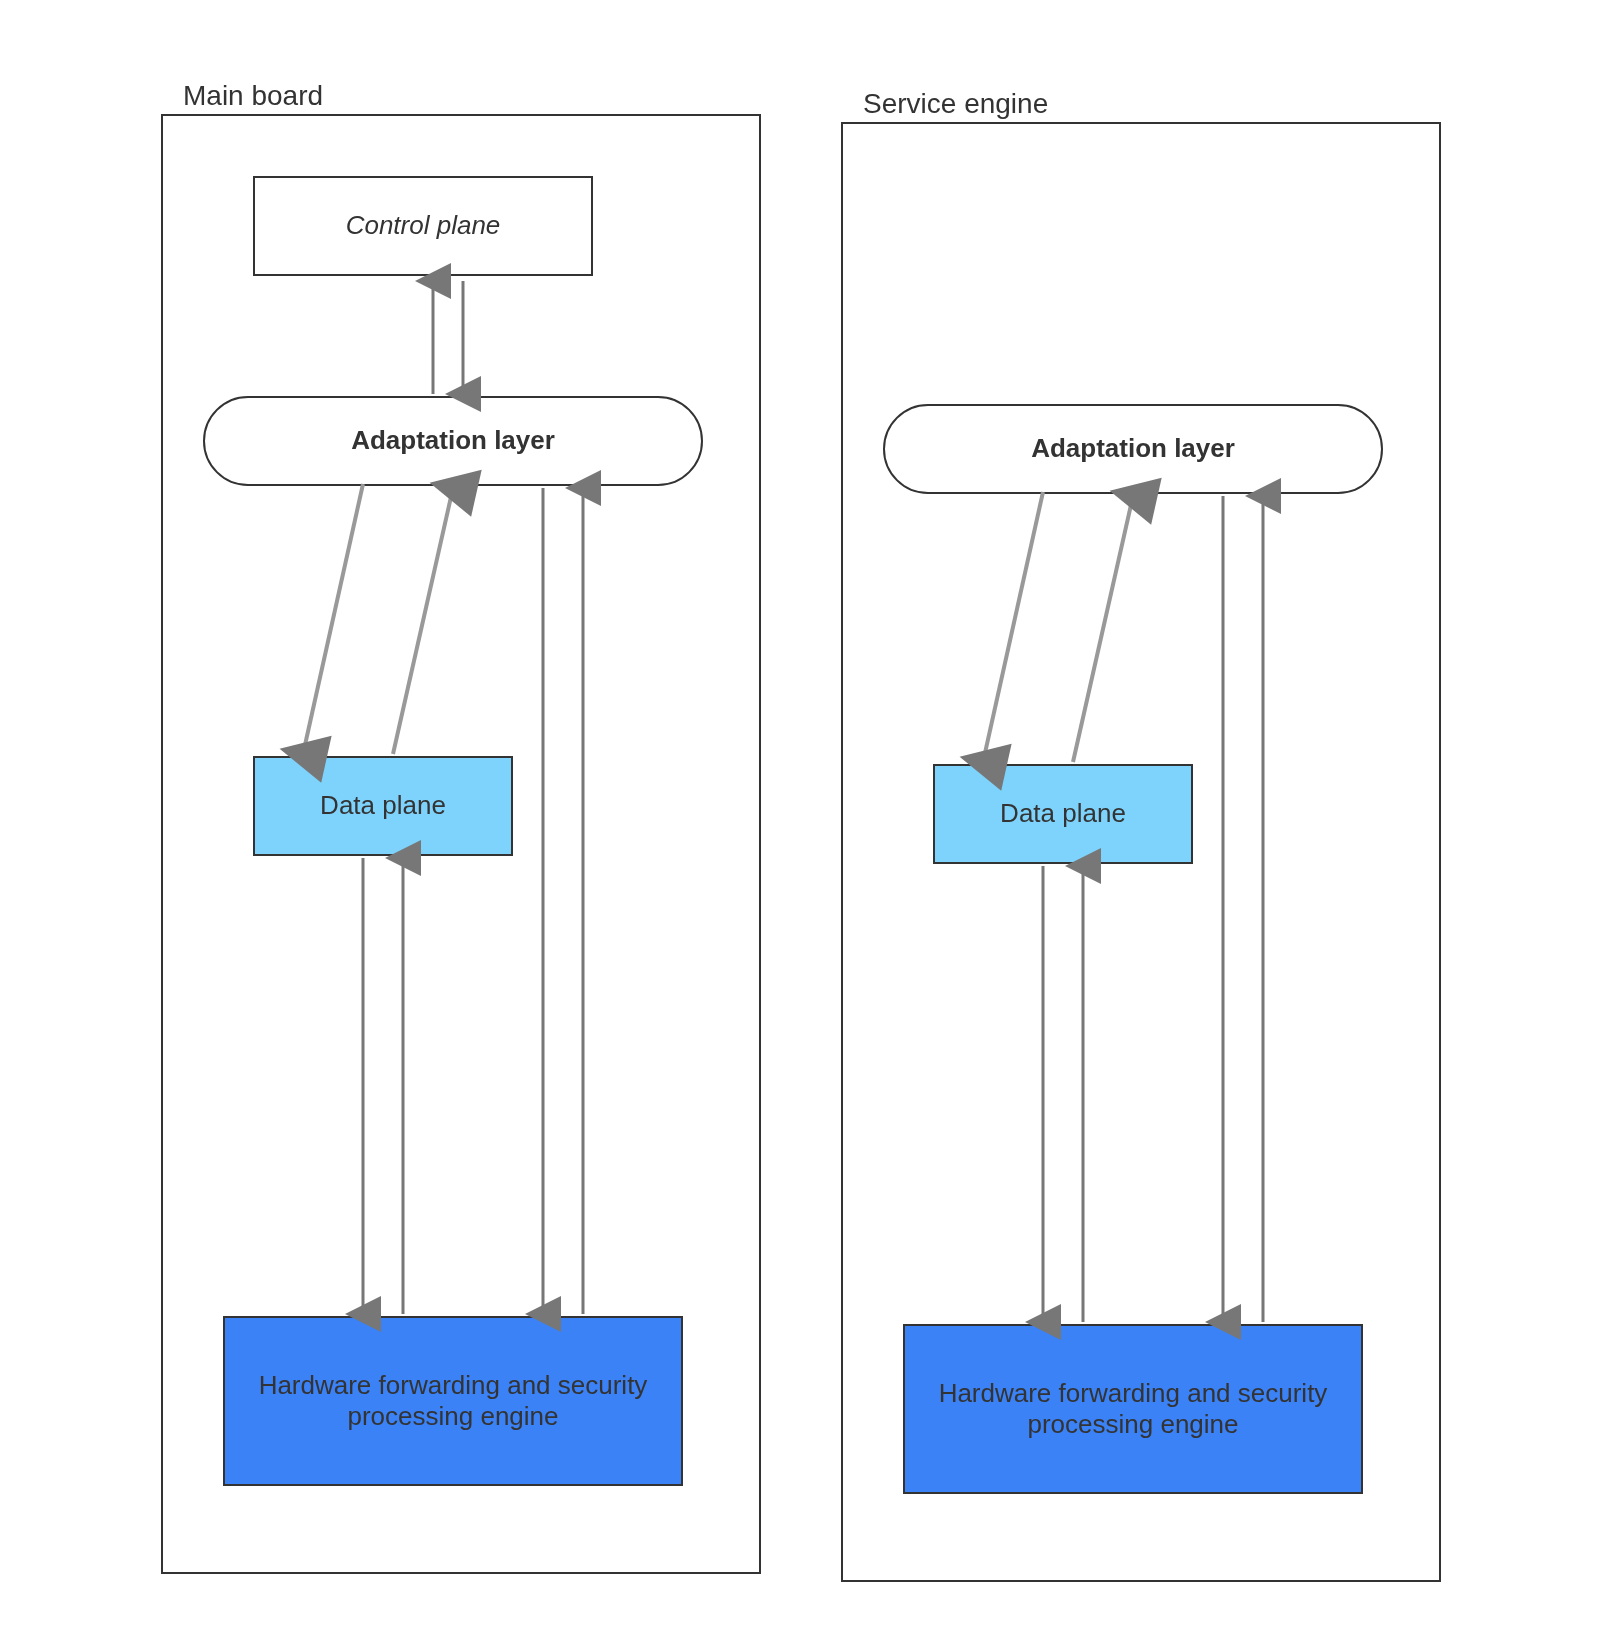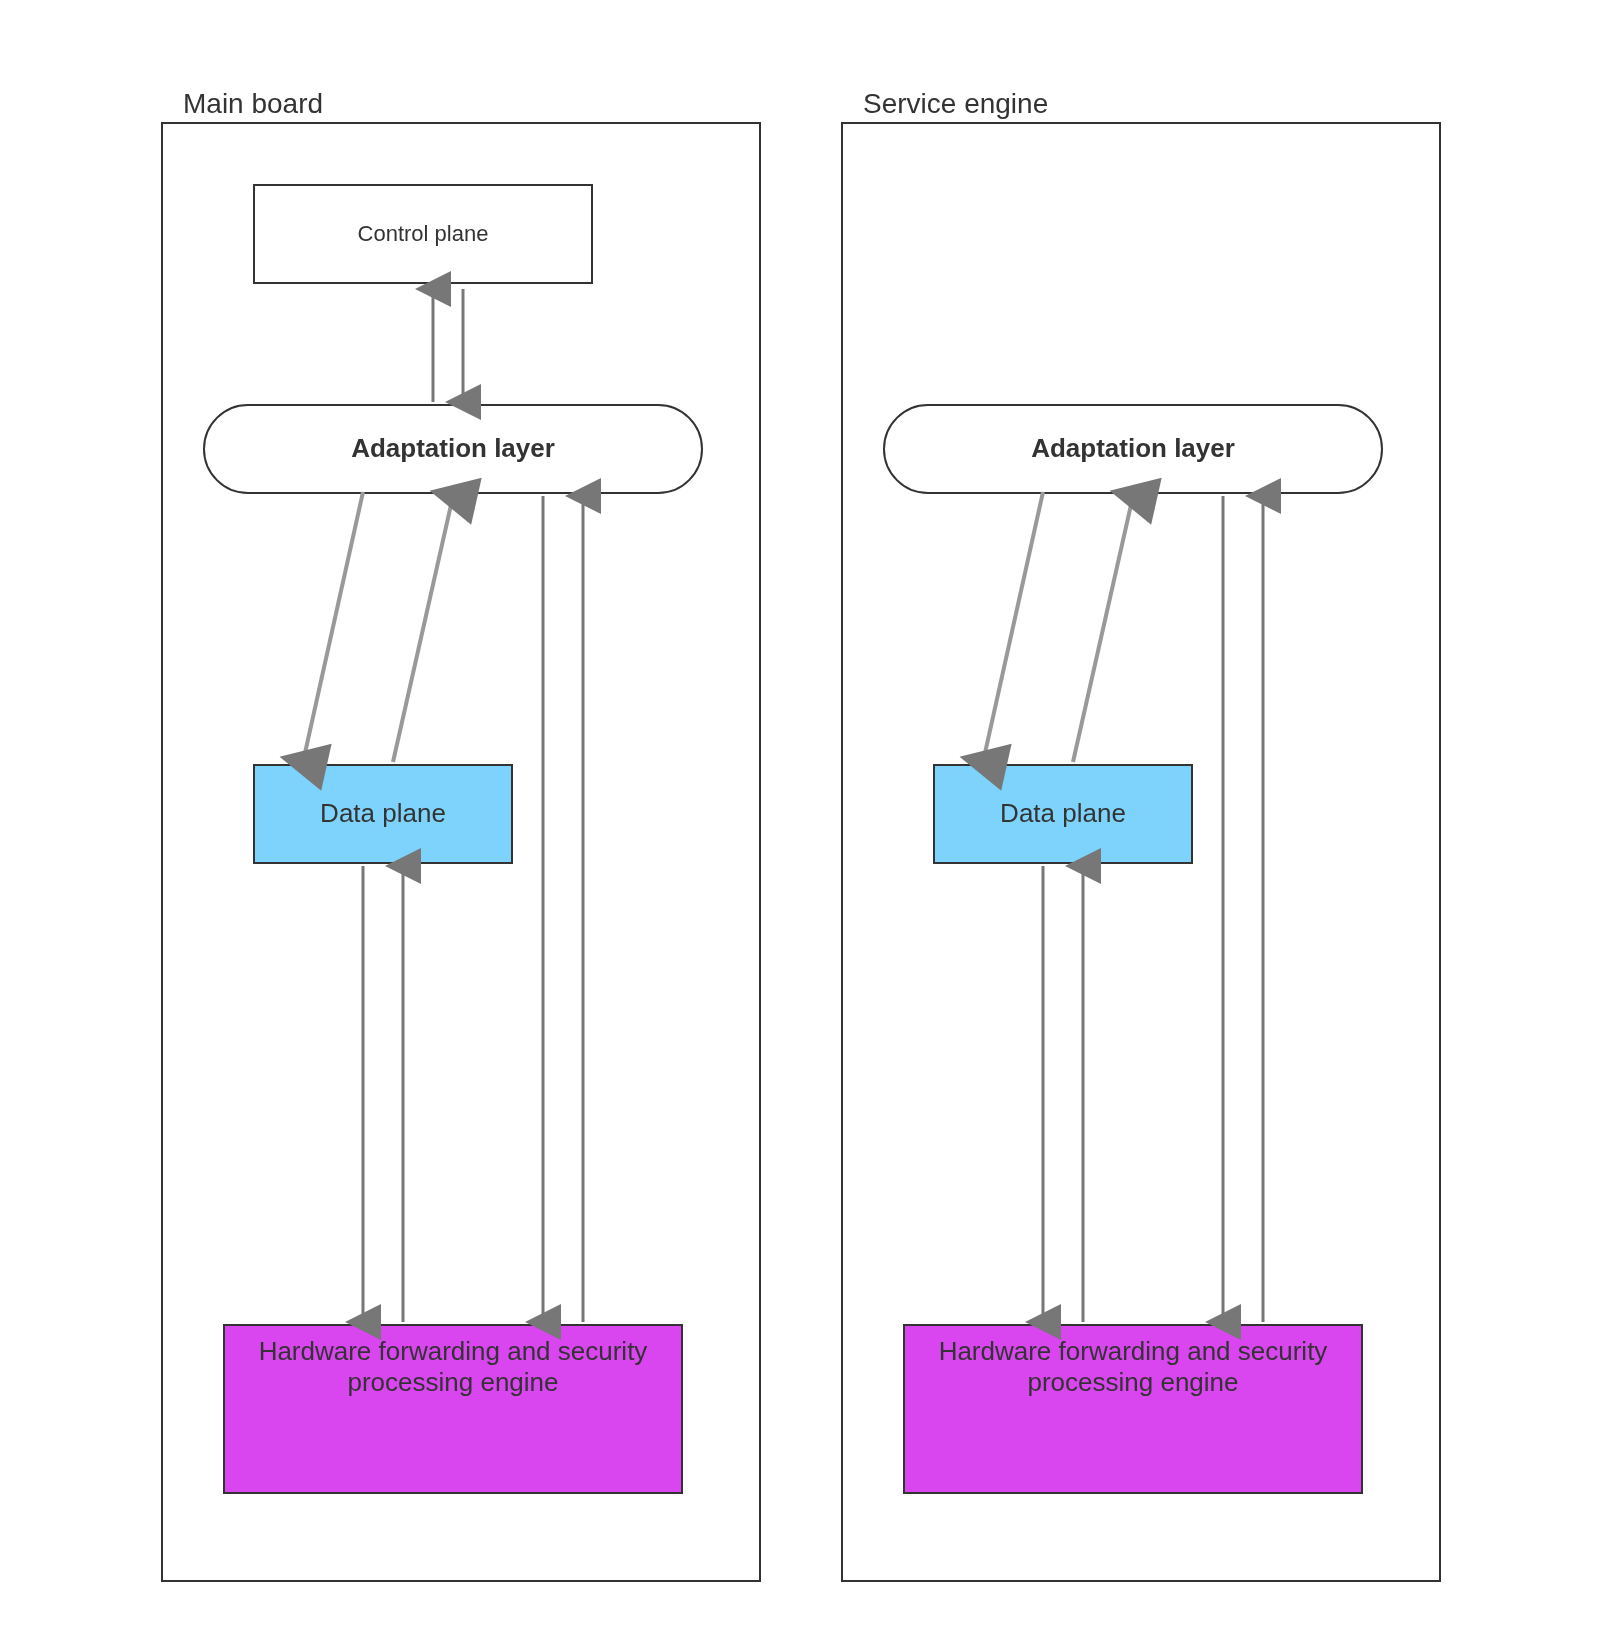--- a/index.html
+++ b/index.html
@@ -42,23 +42,24 @@
     .control-plane-box {
       position: absolute;
       top: 60px;
       left: 90px;
       width: 340px;
       height: 100px;
       border: 2px solid #333;
       display: flex;
       align-items: center;
       justify-content: center;
-      font-size: 22px;
-      color: #333;
-      background: #fff;
+      font-size: 26px;
+      color: #333;
+      background: #fff;
+      font-style: italic;
     }
     
     .adaptation-layer-box {
       position: absolute;
       top: 280px;
       left: 40px;
       width: 500px;
       height: 90px;
       border: 2px solid #333;
       border-radius: 45px;
@@ -87,44 +88,45 @@
     }
     
     .hardware-box {
       position: absolute;
       top: 1200px;
       left: 60px;
       width: 460px;
       height: 170px;
       border: 2px solid #333;
       display: flex;
-      justify-content: center;
-      font-size: 26px;
-      color: #333;
-      background: #d946ef;
+      align-items: center;
+      justify-content: center;
+      font-size: 26px;
+      color: #333;
+      background: #3b82f6;
       text-align: center;
       padding: 10px;
     }
     
     .board-svg {
       position: absolute;
       top: 0;
       left: 0;
       width: 100%;
       height: 100%;
       overflow: visible;
       pointer-events: none;
     }
   </style>
 </head>
 <body>
 
 <div class="diagram-container">
 
-  <div class="board" style="margin-top: 40px;">
+  <div class="board" style="margin-top: 32px;">
     <span class="board-title">Main board</span>
 
     <div class="control-plane-box">
       <span>Control plane</span>
     </div>
 
     <div class="adaptation-layer-box">
       <span>Adaptation layer</span>
     </div>
 

